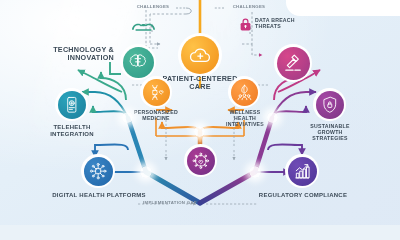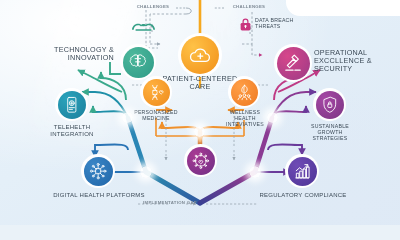--- a/index.html
+++ b/index.html
@@ -26,21 +26,21 @@
     background:#ffffff;border-radius:0 0 0 14px;}
   svg.wires{position:absolute;left:0;top:0;width:400px;height:225px;}
 
   .node{position:absolute;border-radius:50%;display:flex;align-items:center;
         justify-content:center;box-sizing:border-box;}
   .node .glyph{width:70%;height:70%;display:block;}
   .halo{position:absolute;border-radius:50%;background:rgba(255,255,255,.92);
         box-shadow:0 0 7px 4px rgba(255,255,255,.9);}
 
   .lbl{position:absolute;color:#3c4a57;letter-spacing:.25px;line-height:1.12;
-       font-weight:400;text-align:center;white-space:pre-line;}
+       font-weight:700;text-align:center;white-space:pre-line;}
   .lbl.big{font-size:7.2px;}
   .lbl.mid{font-size:6px;}
   .lbl.sml{font-size:5.2px;}
   .lbl.tiny{font-size:4.3px;letter-spacing:.3px;color:#7e8a95;font-weight:600;}
   .lbl.left{text-align:right;}
   .lbl.rightal{text-align:left;}
 </style>
 </head>
 <body>
 
@@ -258,22 +258,20 @@
       <svg class="glyph" viewBox="0 0 24 24">
         <g fill="none" stroke="#ffffff" stroke-width="1.2" stroke-linecap="round" stroke-linejoin="round">
           <path d="M13.8 4.3 18 8.5l-2.4 2.4-4.2-4.2z"></path>
           <path d="M13 8.6 6.6 15l2.3 2.3L15.3 11z"></path>
           <path d="M5 19.9h7.6"></path>
           <path d="M14.4 19.9H20"></path>
         </g>
       </svg>
     </div>
   </div>
-  <div class="lbl big rightal" style="left:314px;top:49px;width:84px;">OPERATIONAL
-EXCCLLENCE &amp; SECURITY</div>
 
   <div class="node" style="left:313px;top:88px;width:33px;height:33px;background:#ffffff;padding:2.5px;">
     <div style="width:100%;height:100%;border-radius:50%;background:radial-gradient(circle at 32% 28%,#a548a5,#7c3583);display:flex;align-items:center;justify-content:center;">
       <svg class="glyph" viewBox="0 0 24 24">
         <g fill="none" stroke="#ffffff" stroke-width="1.1" stroke-linecap="round" stroke-linejoin="round">
           <path d="M12 2.8 4.8 5.7v5.6c0 4.6 3.1 8.4 7.2 9.9 4.1-1.5 7.2-5.3 7.2-9.9V5.7z"></path>
           <rect x="9.6" y="11" width="4.8" height="4.2" rx=".8"></rect>
           <path d="M10.6 11V9.8a1.4 1.4 0 0 1 2.8 0V11"></path>
         </g>
       </svg>

